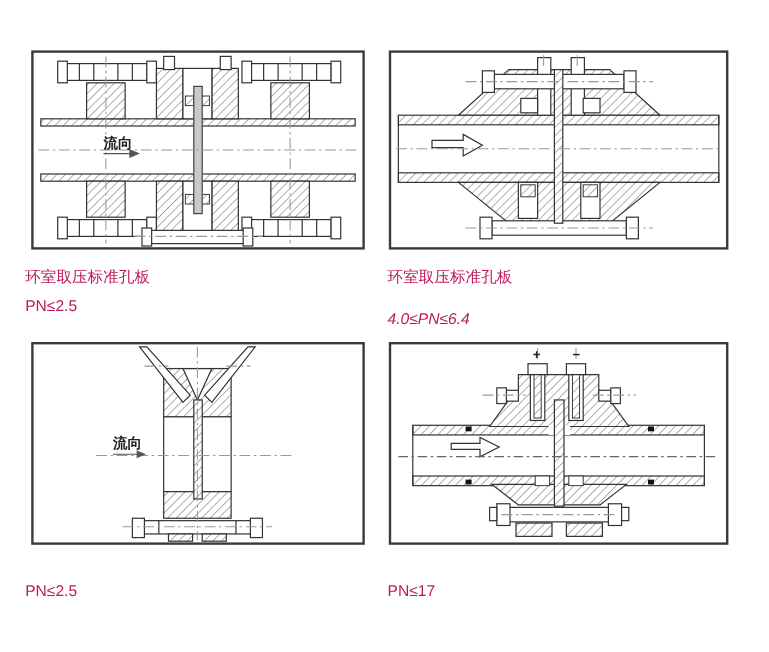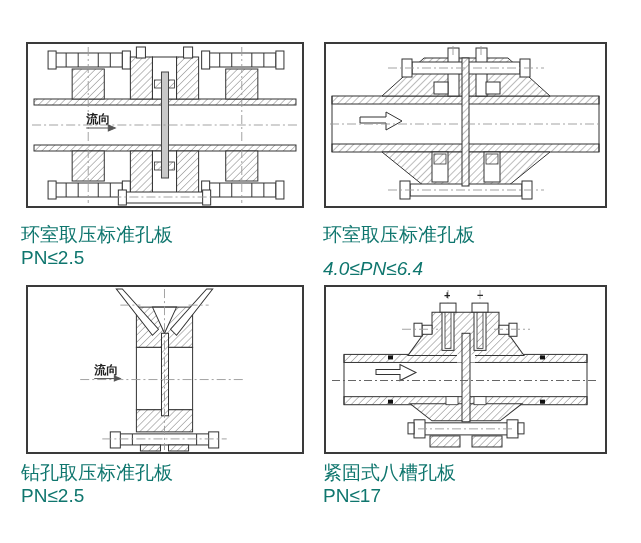--- a/index.html
+++ b/index.html
@@ -6,21 +6,21 @@
   #page{position:relative;width:641px;height:543px;background:#ffffff;overflow:hidden;
         font-family:"Liberation Sans","DejaVu Sans",sans-serif;color:#111;}
   .page-title{position:absolute;left:4px;top:4px;font-size:14px;font-weight:bold;
               color:#000;letter-spacing:0.5px;}
   .panel{position:absolute;background:#fff;border:2px solid #3a3a3a;box-sizing:border-box;}
   .panel svg{display:block;width:100%;height:100%;}
   #panel-1{left:26px;top:42px;width:278px;height:166px;}
   #panel-2{left:324px;top:42px;width:283px;height:166px;}
   #panel-3{left:26px;top:285px;width:278px;height:169px;}
   #panel-4{left:324px;top:285px;width:283px;height:169px;}
-  .caption{position:absolute;font-size:19px;color:#0f766e;white-space:nowrap;}
+  .caption{position:absolute;font-size:13px;color:#be185d;white-space:nowrap;}
   #cap-1{left:21px;top:222px;}   #pn-1{left:21px;top:247px;}
   #cap-2{left:323px;top:222px;}  #pn-2{left:323px;top:258px;font-style:italic;}
   #cap-3{left:21px;top:460px;}   #pn-3{left:21px;top:485px;}
   #cap-4{left:323px;top:460px;}  #pn-4{left:323px;top:485px;}
   .cl{stroke:#999;stroke-width:0.9;stroke-dasharray:9 3 2 3;fill:none;}
   .cl2{stroke:#666;stroke-width:1;stroke-dasharray:8 3 2 3;fill:none;}
   .flowtext{font-size:12px;fill:#222;font-weight:bold;}
   .tapmark{font-size:11px;fill:#222;font-weight:bold;}
 </style>
 </head>
@@ -259,18 +259,16 @@
       <line class="cl" x1="92" y1="141" x2="188" y2="141"></line>
       <text class="tapmark" x="118" y="12">+</text>
       <text class="tapmark" x="151" y="12">−</text>
     </svg>
   </div>
 
   <div class="caption" id="cap-1">环室取压标准孔板</div>
   <div class="caption" id="pn-1">PN≤2.5</div>
   <div class="caption" id="cap-2">环室取压标准孔板</div>
   <div class="caption" id="pn-2">4.0≤PN≤6.4</div>
-  <div class="caption" id="cap-3">钻孔取压标准孔板</div>
   <div class="caption" id="pn-3">PN≤2.5</div>
-  <div class="caption" id="cap-4">紧固式八槽孔板</div>
   <div class="caption" id="pn-4">PN≤17</div>
 
 </div>
 
 </body></html>

